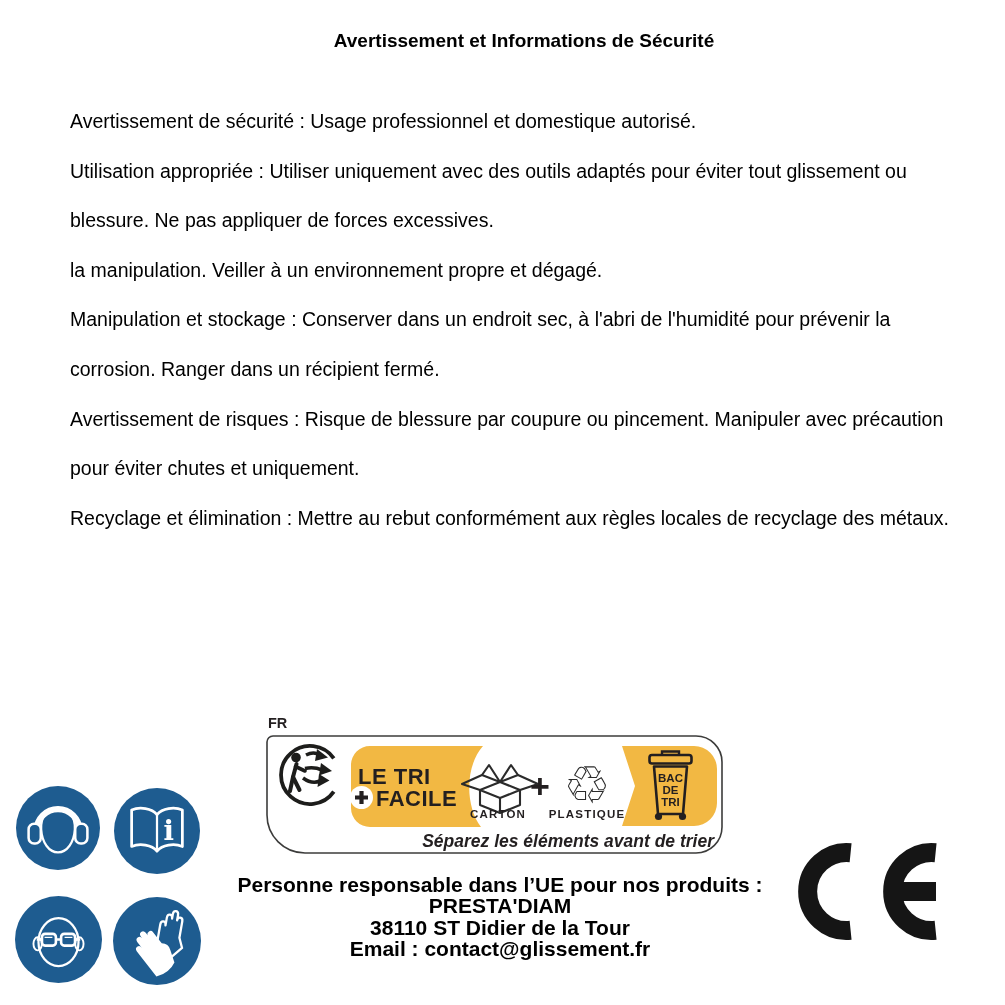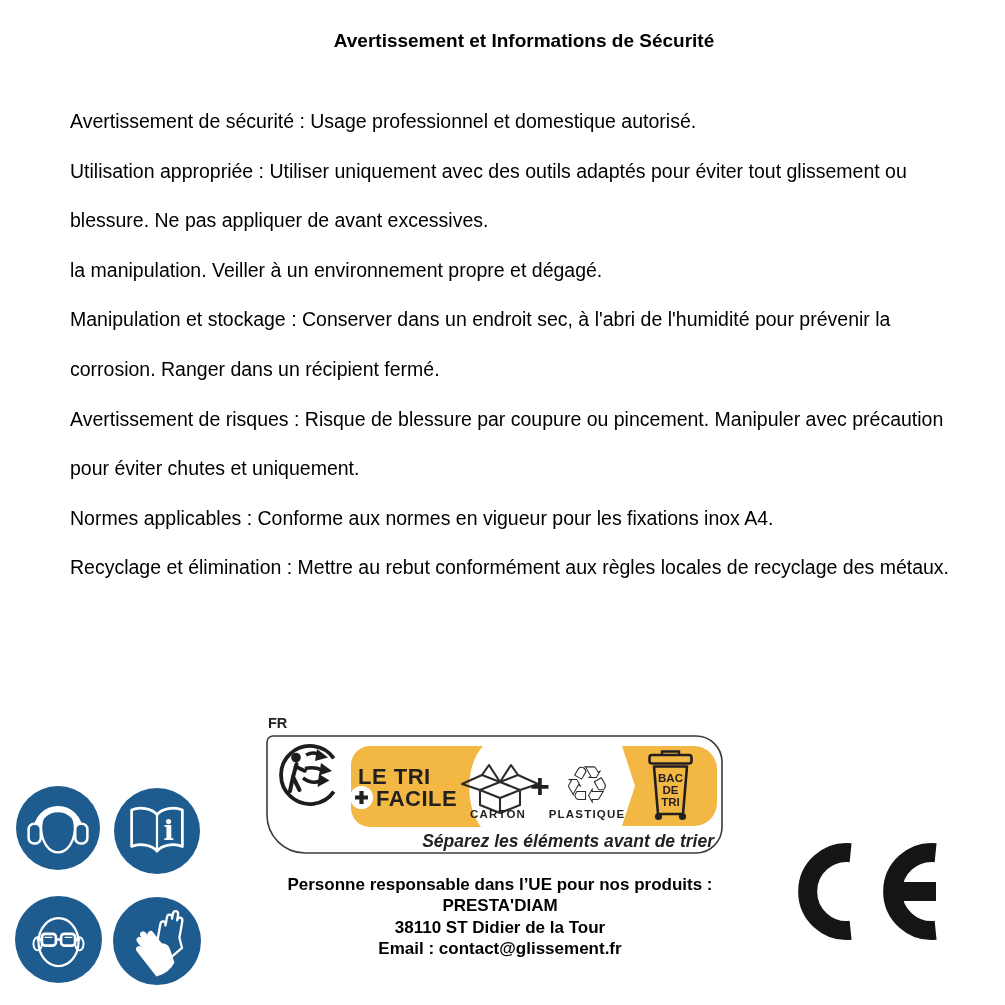--- a/index.html
+++ b/index.html
@@ -3,41 +3,40 @@
 <meta charset="utf-8">
 <style>
   html,body{margin:0;padding:0;background:#ffffff;}
   #page{position:relative;width:1005px;height:1005px;background:#ffffff;overflow:hidden;
         font-family:"Liberation Sans","DejaVu Sans",sans-serif;color:#000;}
   .title{position:absolute;top:30px;left:524px;transform:translateX(-50%);
          font-size:19px;font-weight:bold;white-space:nowrap;}
   .bodytext{position:absolute;left:70px;top:84px;width:910px;font-size:19.5px;line-height:23.6px;}
   .bodytext div{white-space:nowrap;margin-top:26px;}
   .respblock{position:absolute;top:874px;left:500px;transform:translateX(-50%);
-             text-align:center;font-weight:bold;font-size:17px;line-height:21.4px;white-space:nowrap;}
+             text-align:center;font-weight:bold;font-size:21px;line-height:21.4px;white-space:nowrap;}
   .iconwrap{position:absolute;}
   svg text{font-family:"Liberation Sans","DejaVu Sans",sans-serif;}
 </style>
 </head>
 <body>
 
 <div id="page">
 
   <div class="title">Avertissement et Informations de Sécurité</div>
 
   <div class="bodytext">
     <div>Avertissement de sécurité : Usage professionnel et domestique autorisé.</div>
     <div>Utilisation appropriée : Utiliser uniquement avec des outils adaptés pour éviter tout glissement ou</div>
-    <div>blessure. Ne pas appliquer de avant excessives.</div>
+    <div>blessure. Ne pas appliquer de forces excessives.</div>
     <div>la manipulation. Veiller à un environnement propre et dégagé.</div>
     <div>Manipulation et stockage : Conserver dans un endroit sec, à l'abri de l'humidité pour prévenir la</div>
     <div>corrosion. Ranger dans un récipient fermé.</div>
     <div>Avertissement de risques : Risque de blessure par coupure ou pincement. Manipuler avec précaution</div>
     <div>pour éviter chutes et uniquement.</div>
-    <div>Normes applicables : Conforme aux normes en vigueur pour les fixations inox A4.</div>
     <div>Recyclage et élimination : Mettre au rebut conformément aux règles locales de recyclage des métaux.</div>
   </div>
 
   <div class="iconwrap" style="left:16px;top:786px">
     <svg width="84" height="84" viewBox="0 0 100 100">
       <circle cx="50" cy="50" r="50" fill="#1E5C90"></circle>
       <path d="M 50 26 C 63 26 71 37 70 52 C 69 67 61 79 50 79 C 39 79 31 67 30 52 C 29 37 37 26 50 26" fill="none" stroke="#fff" stroke-width="2.6"></path>
       <path d="M 24.5 53 A 25.5 25.5 0 0 1 75.5 53" fill="none" stroke="#fff" stroke-width="7.5"></path>
       <rect x="15" y="45" width="14.5" height="23.5" rx="6.5" fill="#1E5C90" stroke="#fff" stroke-width="3"></rect>
       <rect x="70.5" y="45" width="14.5" height="23.5" rx="6.5" fill="#1E5C90" stroke="#fff" stroke-width="3"></rect>

